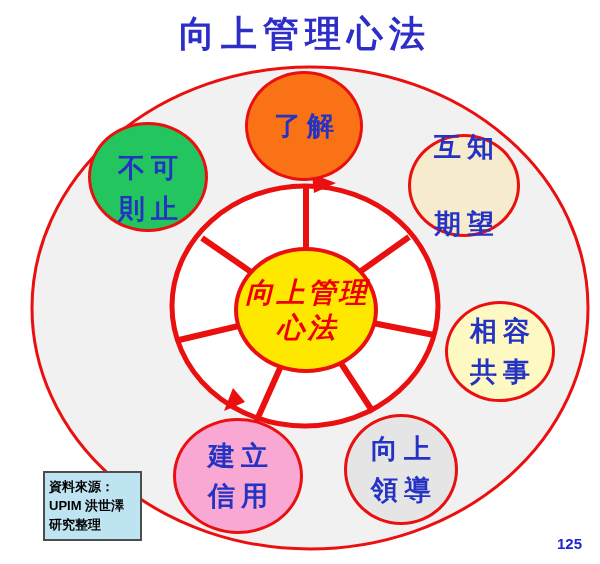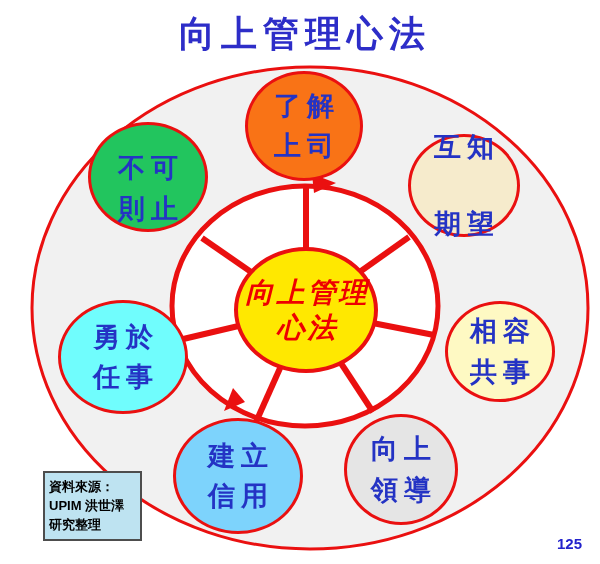--- a/index.html
+++ b/index.html
@@ -61,47 +61,42 @@
       <line x1="306" y1="310" x2="256" y2="422"></line>
       <line x1="306" y1="310" x2="179" y2="340"></line>
       <line x1="306" y1="310" x2="202" y2="238"></line>
     </g>
     <polygon points="336,183 312,174 314,193" fill="#EA1010"></polygon>
     <polygon points="224,411 245,402 233,388" fill="#EA1010"></polygon>
   </svg>
 
   <div class="node" style="left: 245px; top: 71px; width: 118px; height: 110px; background-color: #f97316;">
     <div class="node-line">了解</div>
-    <div class="node-line">上司</div>
   </div>
 
   <div class="node" style="left: 408px; top: 134px; width: 112px; height: 103px; background-color: rgb(246, 235, 204); gap: 36px;">
     <div class="node-line">互知</div>
     <div class="node-line">期望</div>
   </div>
 
   <div class="node" style="left: 445px; top: 301px; width: 110px; height: 101px; background-color: #fef9c3;">
     <div class="node-line">相容</div>
     <div class="node-line">共事</div>
   </div>
 
   <div class="node" style="left: 344px; top: 414px; width: 114px; height: 111px; background-color: #e5e5e5;">
     <div class="node-line">向上</div>
     <div class="node-line">領導</div>
   </div>
 
-  <div class="node" style="left: 173px; top: 418px; width: 130px; height: 116px; background-color: #7dd3fc; font-family: Liberation Serif, serif;">
+  <div class="node" style="left: 173px; top: 418px; width: 130px; height: 116px; background-color: #f9a8d4; font-family: Liberation Serif, serif;">
     <div class="node-line">建立</div>
     <div class="node-line">信用</div>
   </div>
 
-  <div class="node" style="left: 58px; top: 300px; width: 130px; height: 114px; background-color: rgb(112, 253, 253);">
-    <div class="node-line">勇於</div>
-    <div class="node-line">任事</div>
-  </div>
 
   <div class="node" style="left: 88px; top: 122px; width: 120px; height: 110px; background-color: #22c55e; justify-content: flex-end;">
     <div class="node-line">不可</div>
     <div class="node-line">則止</div>
   </div>
 
   <div class="center-node" style="background-color: rgb(255, 232, 0); font-style: italic;">
     <div class="center-line">向上管理</div>
     <div class="center-line">心法</div>
   </div>

